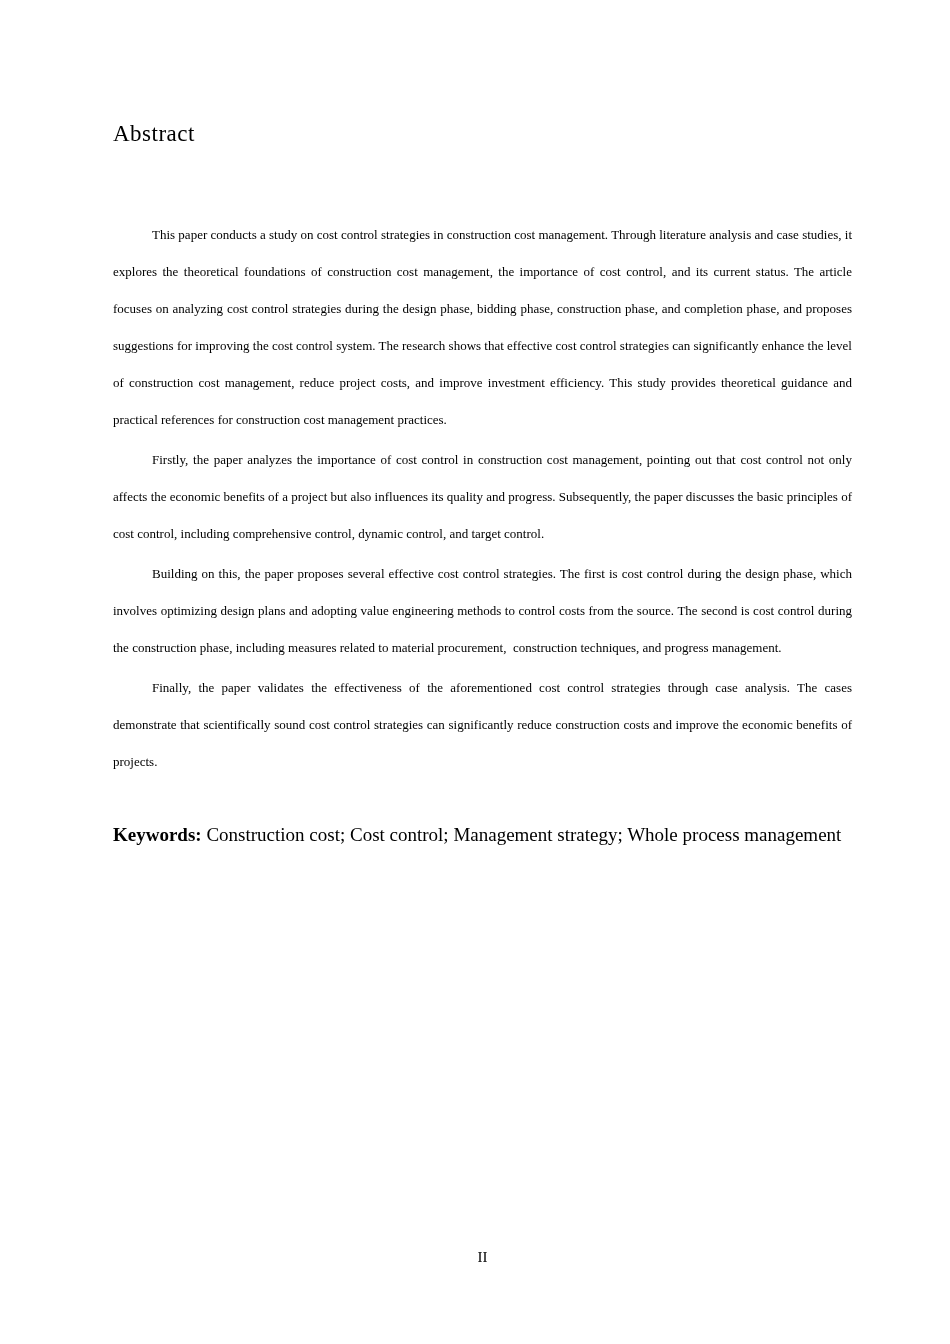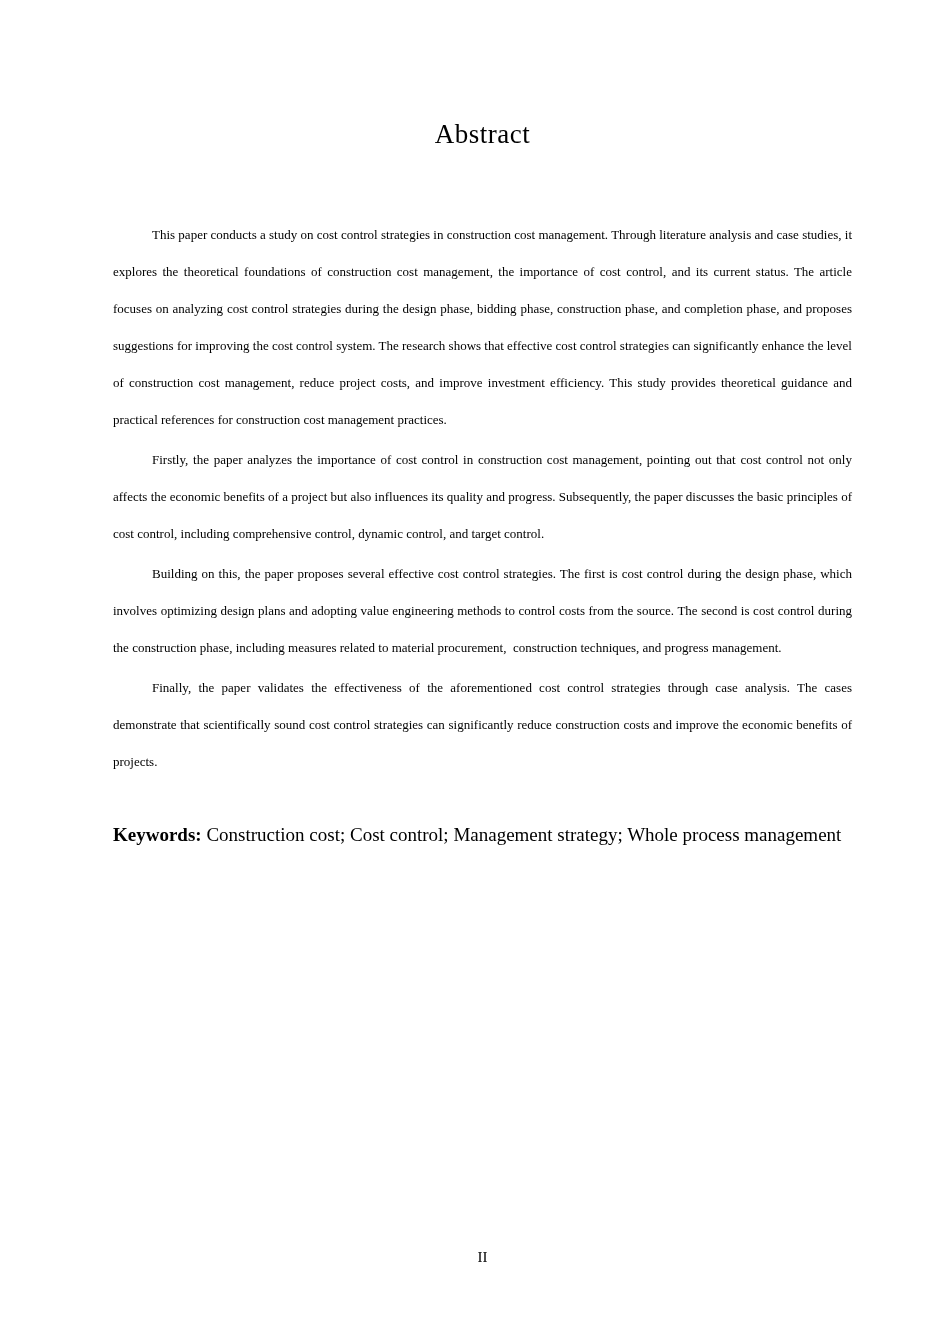--- a/index.html
+++ b/index.html
@@ -15,24 +15,24 @@
     background: #ffffff;
     font-family: "Liberation Serif", serif;
     color: #000000;
     overflow: hidden;
     box-sizing: border-box;
   }
   .content {
     padding: 118px 98px 0 113px;
   }
   .doc-title {
-    font-size: 27px;
+    font-size: 23px;
     font-weight: 400;
     line-height: 32px;
-    text-align: center;
+    text-align: left;
     margin: 0 0 66px 0;
     letter-spacing: 0.5px;
   }
   .body-text p {
     font-size: 13px;
     line-height: 37px;
     text-align: justify;
     text-indent: 39px;
     margin: 0 0 3px 0;
   }

